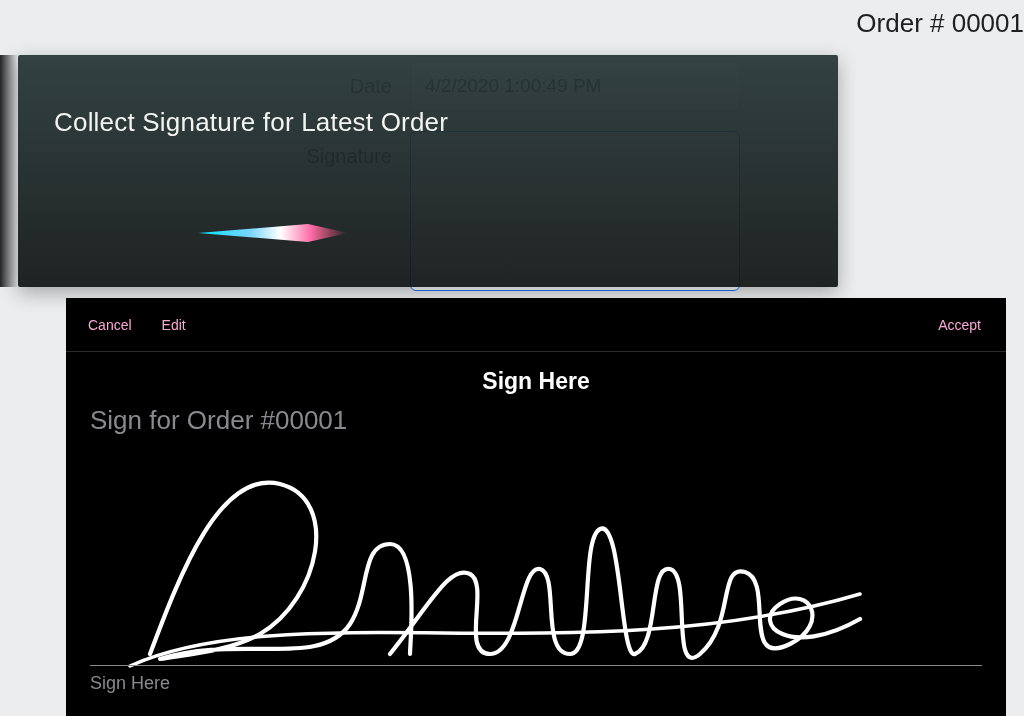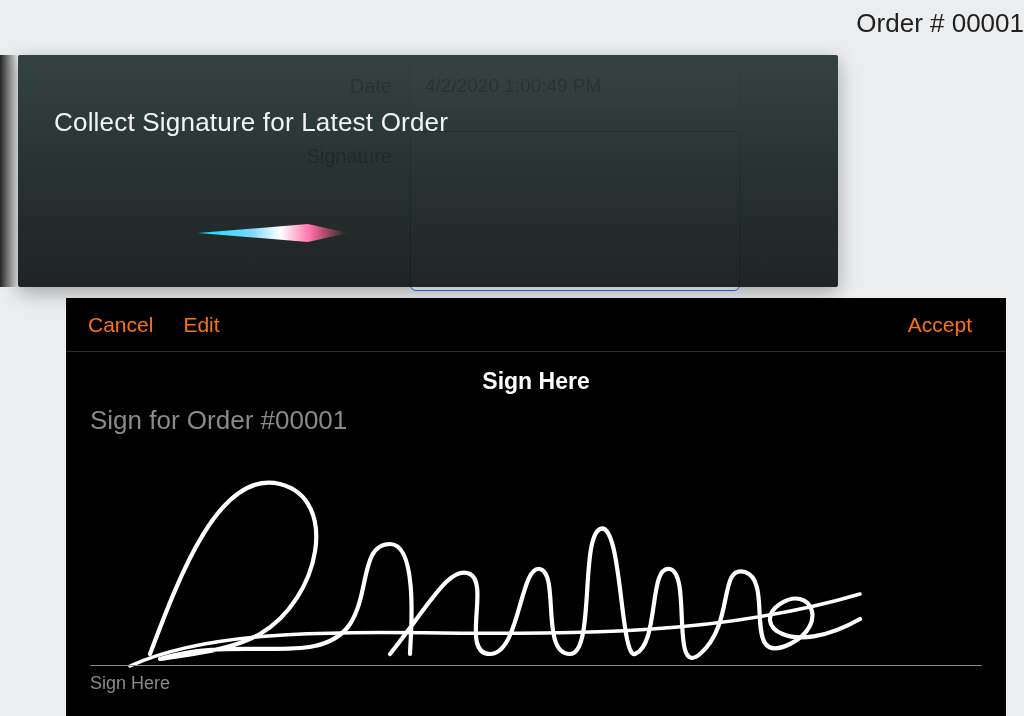--- a/index.html
+++ b/index.html
@@ -132,29 +132,29 @@
       border-radius: 0;
     }
     .sign-toolbar {
       display: flex;
       align-items: center;
       height: 54px;
       padding: 0 22px;
       border-bottom: 1px solid #2c2c2c;
     }
     .tb-btn {
-      color: #f97316;
-      font-size: 21px;
+      color: #f9a8d4;
+      font-size: 14px;
       background: none;
       border: none;
       cursor: pointer;
       margin-right: 30px;
     }
     .tb-spacer { flex: 1; }
-    .tb-btn.accept { margin-right: 12px; }
+    .tb-btn.accept { margin-right: 3px; }
 
     .sign-heading {
       color: #fff;
       font-size: 23px;
       font-weight: 600;
       text-align: center;
       margin-top: 16px;
     }
     .sign-subheading {
       color: #8a8a8e;

